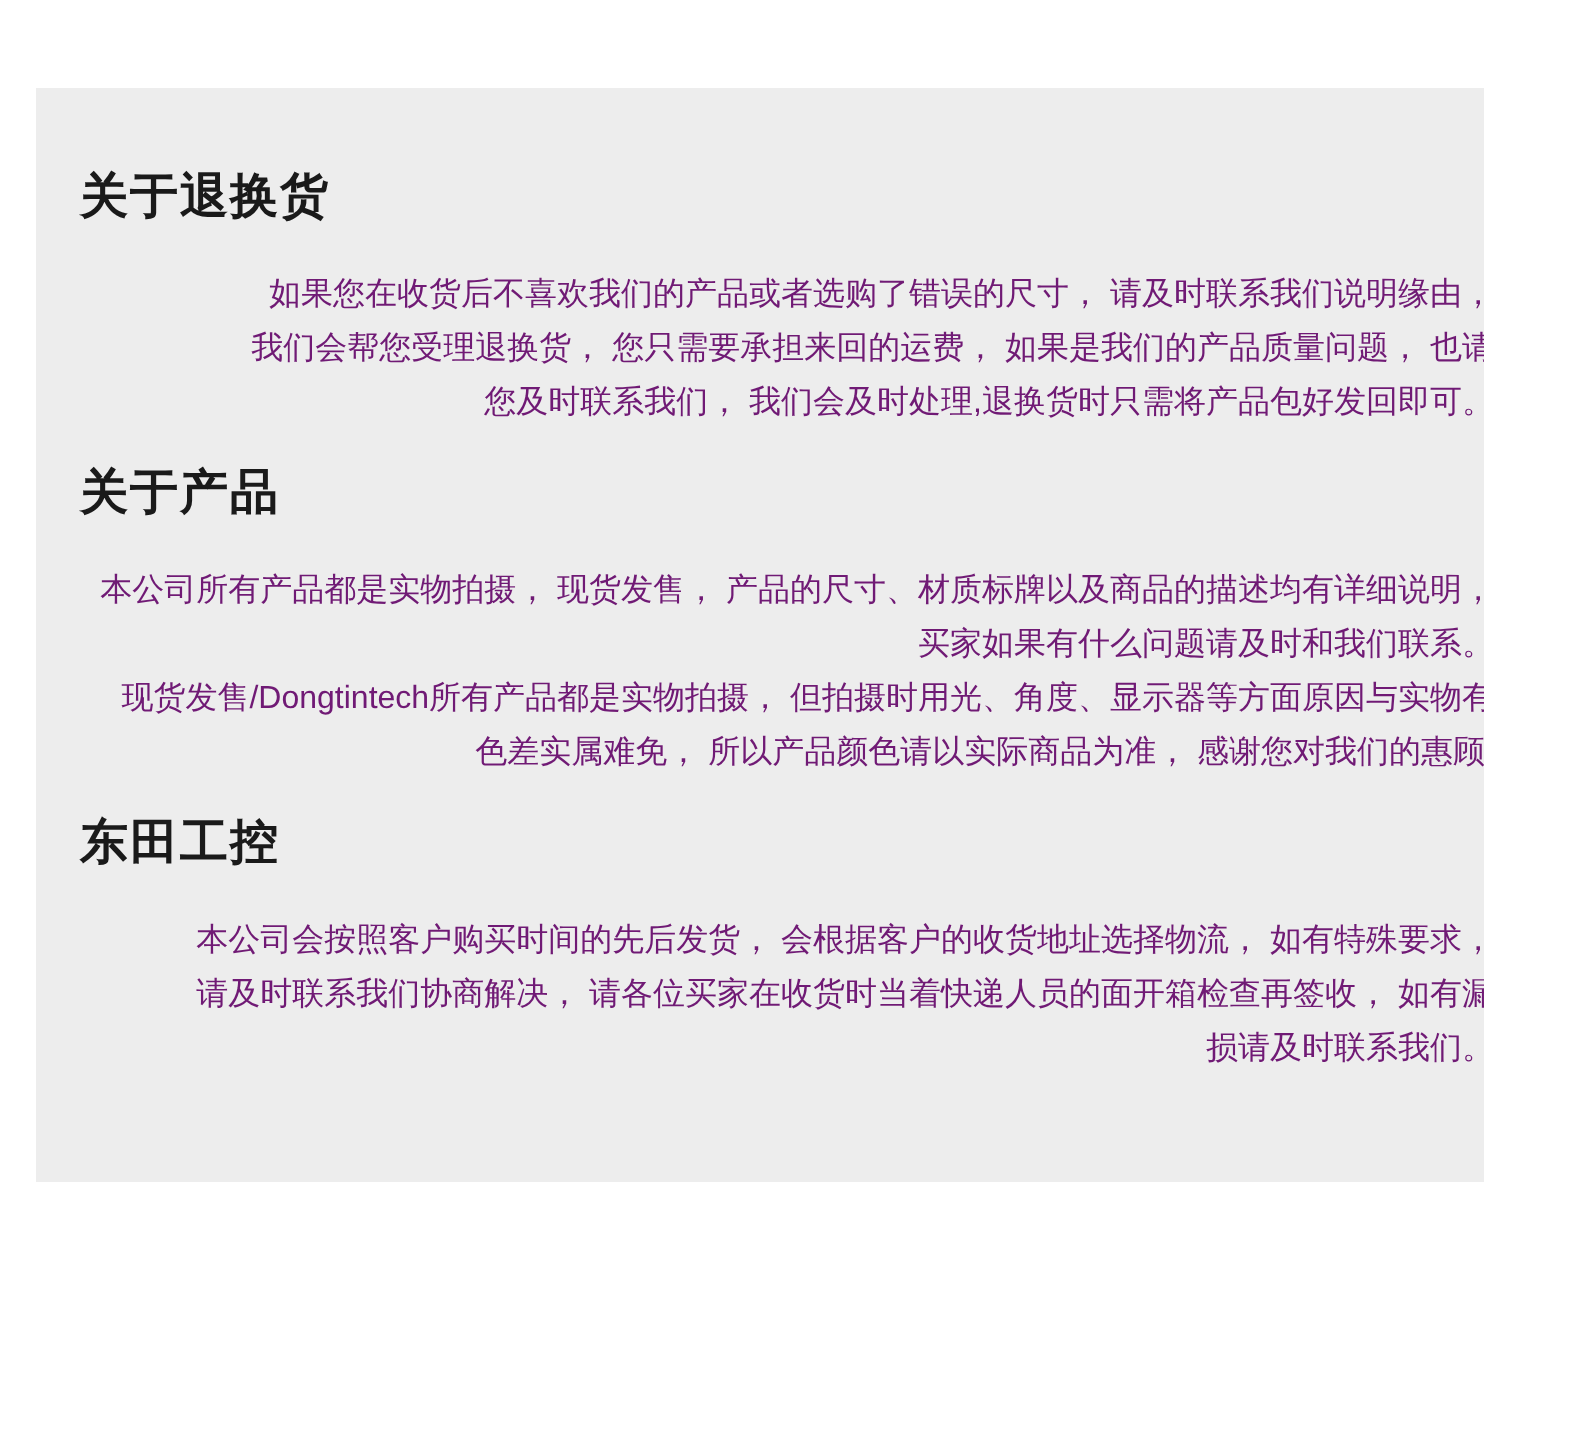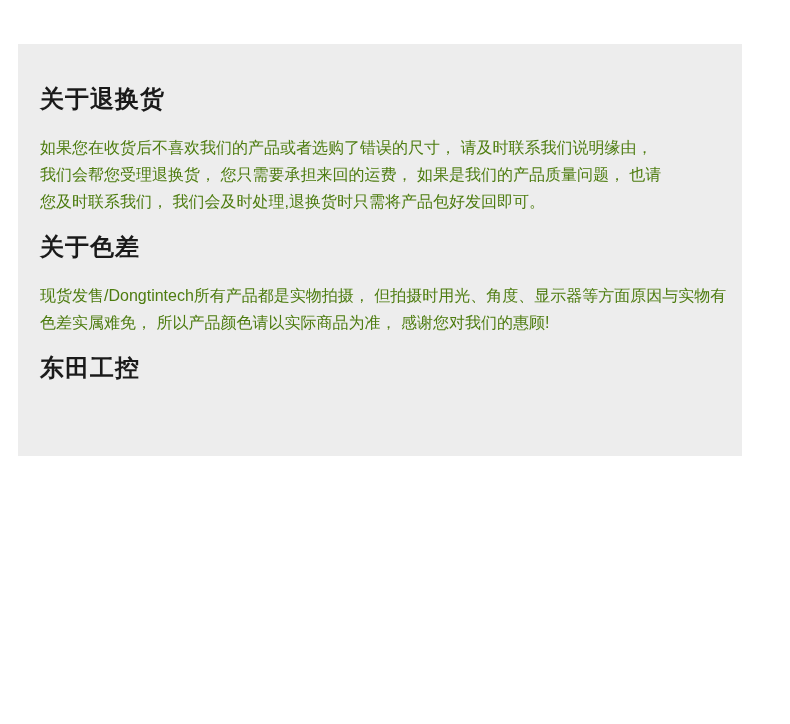--- a/index.html
+++ b/index.html
@@ -28,43 +28,51 @@
     color: #1a1a1a;
     margin: 17px 0 20px 0;
     letter-spacing: 1px;
   }
   .section:first-child .section-title {
     margin-top: 0;
   }
   .section-body {
     font-size: 16px;
     line-height: 27px;
-    color: #4d7c0f;
+    color: #701a75;
     margin: 0;
     white-space: pre;
+    text-align: right;
   }
 </style>
 </head>
 <body>
 
 <div class="page">
   <div class="info-card">
 
     <div class="section">
       <h2 class="section-title">关于退换货</h2>
       <p class="section-body">如果您在收货后不喜欢我们的产品或者选购了错误的尺寸， 请及时联系我们说明缘由，
 我们会帮您受理退换货， 您只需要承担来回的运费， 如果是我们的产品质量问题， 也请
 您及时联系我们， 我们会及时处理,退换货时只需将产品包好发回即可。</p>
     </div>
 
+    <div class="section">
+      <h2 class="section-title">关于产品</h2>
+      <p class="section-body">本公司所有产品都是实物拍摄， 现货发售， 产品的尺寸、材质标牌以及商品的描述均有详细说明，
+买家如果有什么问题请及时和我们联系。</p>
+    </div>
 
     <div class="section">
-      <h2 class="section-title">关于色差</h2>
       <p class="section-body">现货发售/Dongtintech所有产品都是实物拍摄， 但拍摄时用光、角度、显示器等方面原因与实物有
 色差实属难免， 所以产品颜色请以实际商品为准， 感谢您对我们的惠顾!</p>
     </div>
 
     <div class="section">
       <h2 class="section-title">东田工控</h2>
+      <p class="section-body">本公司会按照客户购买时间的先后发货， 会根据客户的收货地址选择物流， 如有特殊要求，
+请及时联系我们协商解决， 请各位买家在收货时当着快递人员的面开箱检查再签收， 如有漏
+损请及时联系我们。</p>
     </div>
 
   </div>
 </div>
 
 </body></html>

